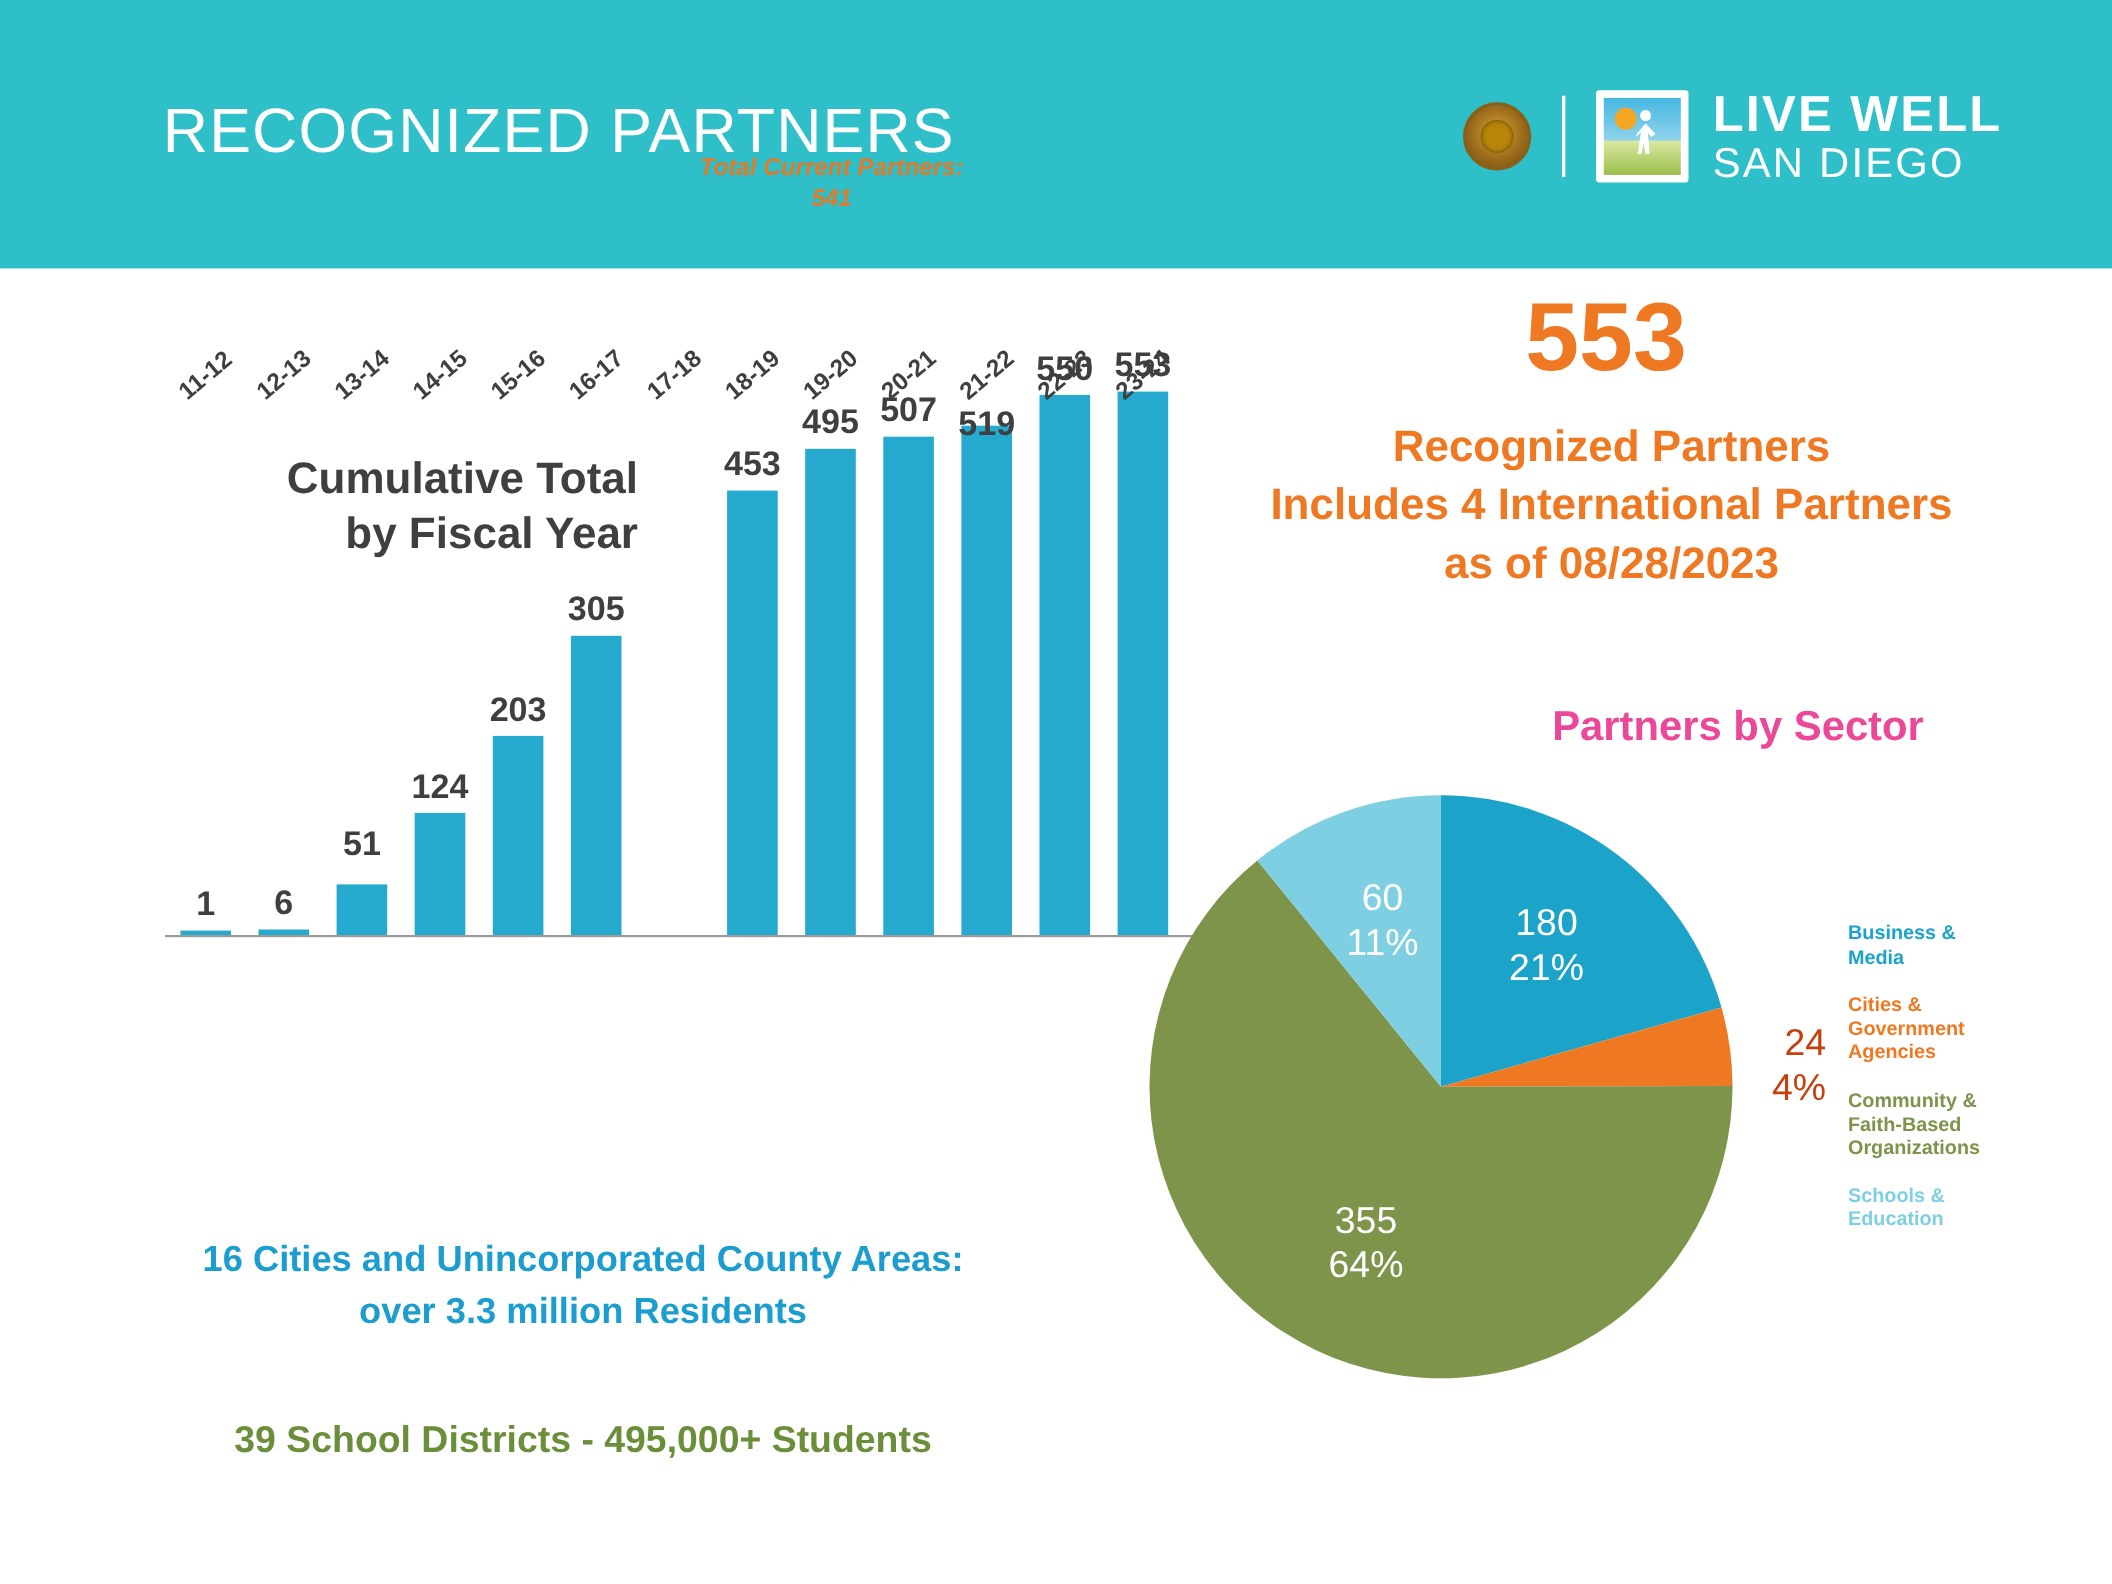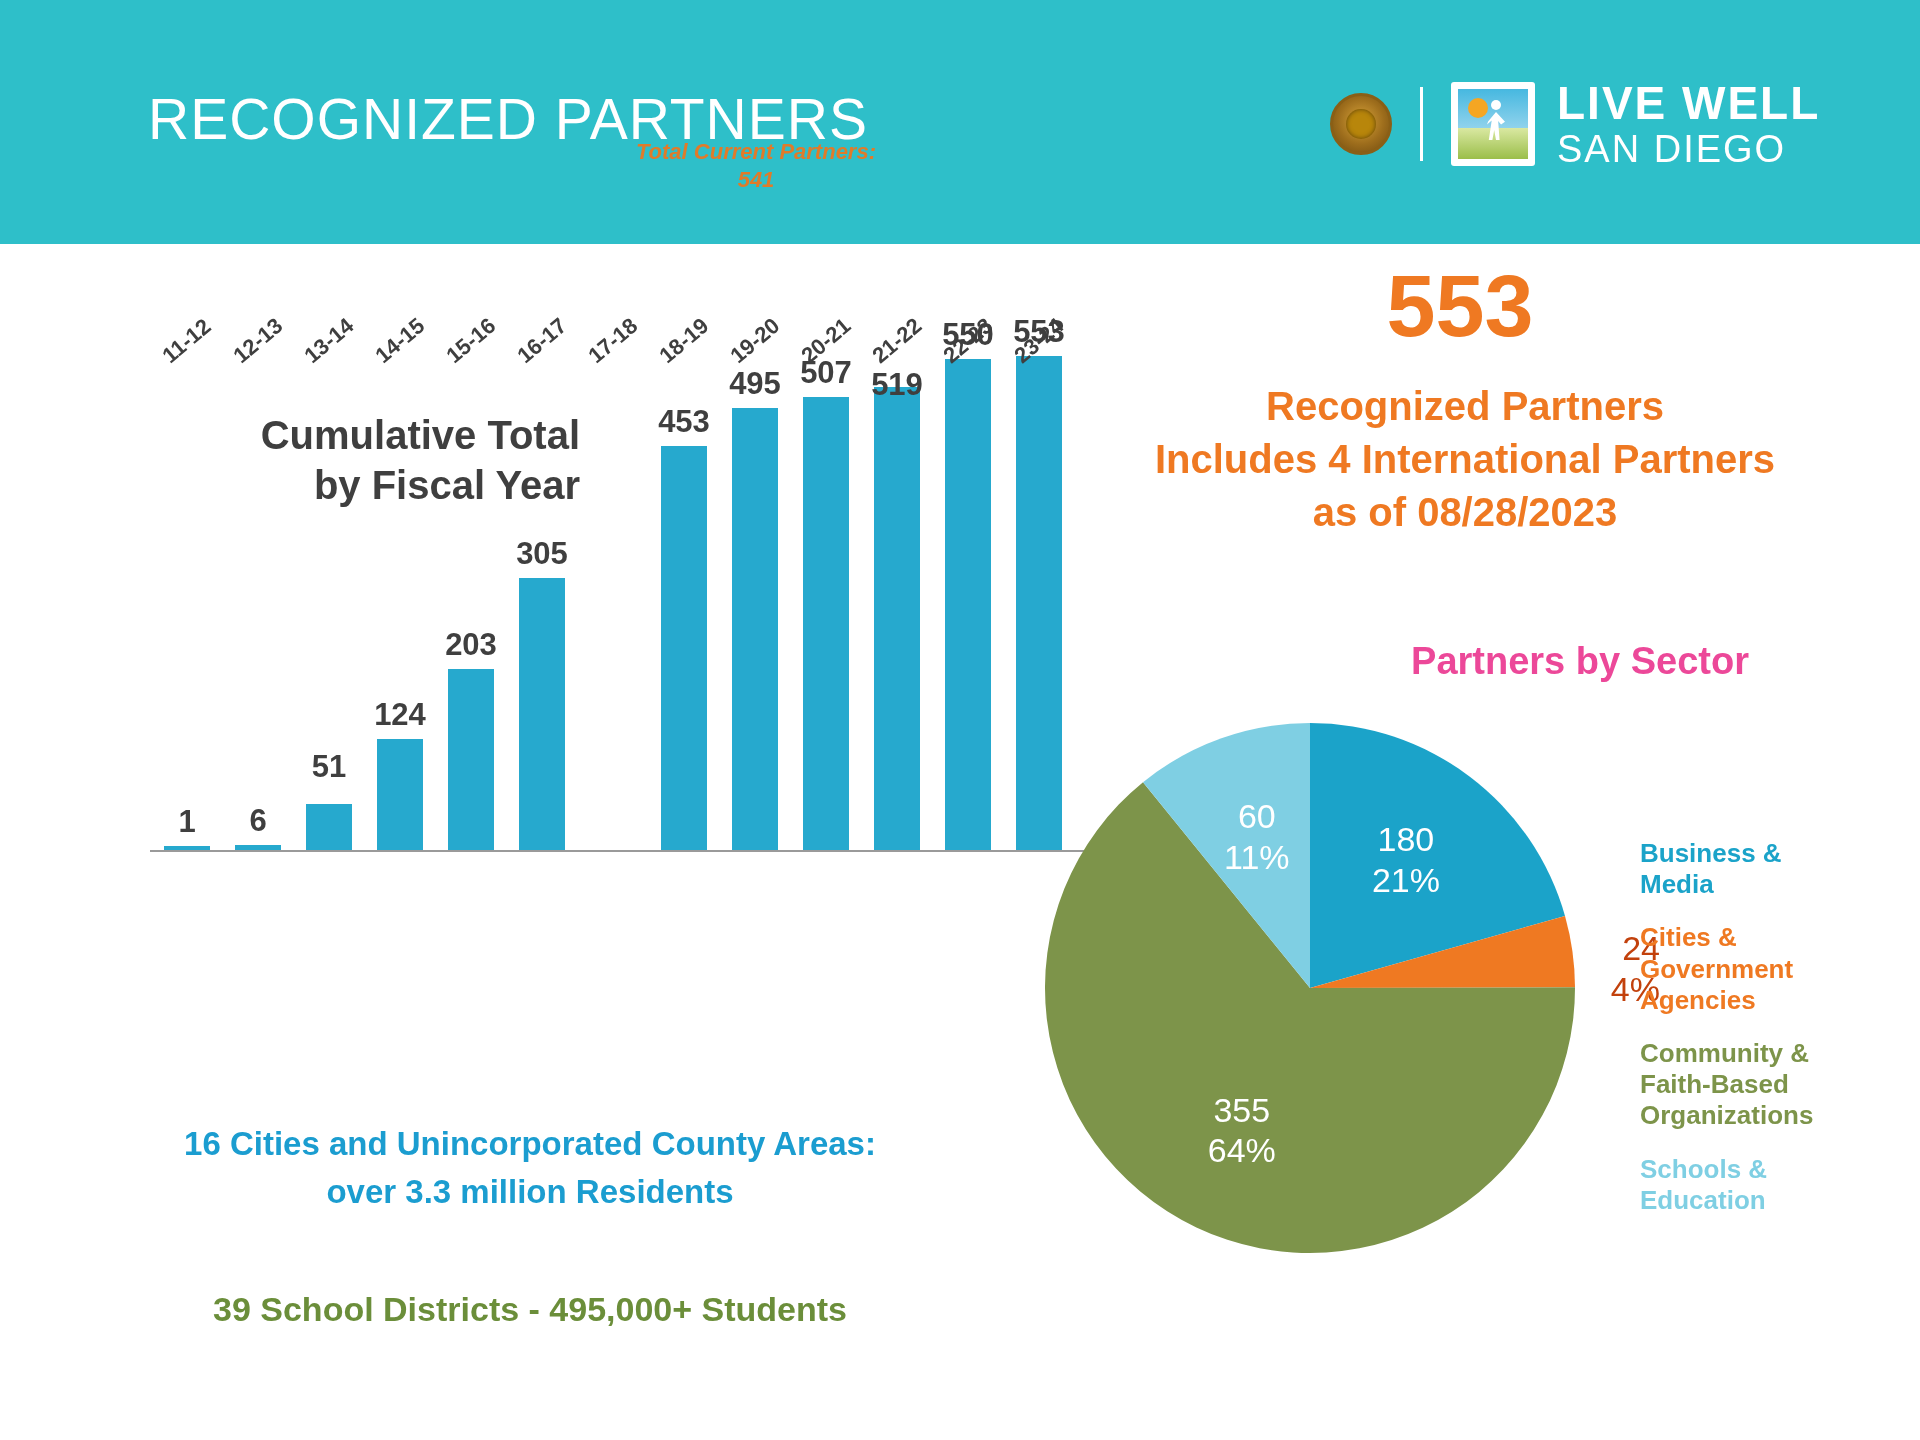--- a/index.html
+++ b/index.html
@@ -271,24 +271,25 @@
     color: #c2410c;
     line-height: 1.2;
   }
   .legend {
     position: absolute;
     left: 1640px;
     top: 838px;
     width: 270px;
   }
   .legend-item {
-    font-size: 26px;
+    font-size: 18px;
     font-weight: bold;
     line-height: 1.2;
     margin-bottom: 22px;
+    margin-left: 40px;
   }
 </style>
 </head>
 <body>
 
 <div class="header">
   <div class="header-title">RECOGNIZED PARTNERS</div>
   <div class="header-sub">
     <div>Total Current Partners:</div>
     <div>541</div>

